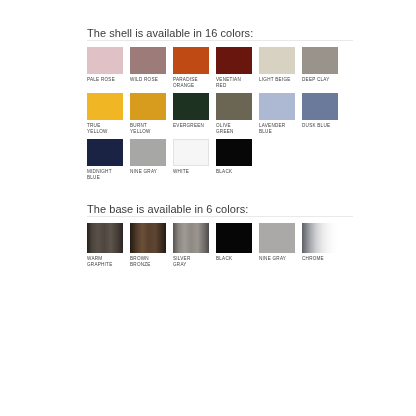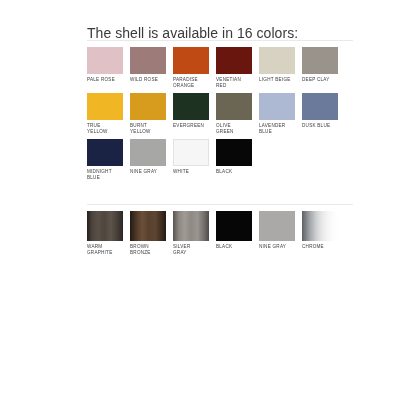--- a/index.html
+++ b/index.html
@@ -26,21 +26,21 @@
   .section {
     position: absolute;
     left: 87px;
     width: 266px;
   }
 
   #shell-section { top: 28px; }
   #base-section  { top: 204px; }
 
   .section-heading {
-    font-size: 14px;
+    font-size: 11px;
     line-height: 11px;
     color: #3a3a3a;
     letter-spacing: 0.05px;
     font-weight: 400;
     margin: 0 0 1px 0;
     white-space: nowrap;
   }
 
   .heading-rule {
     height: 1px;
@@ -164,20 +164,21 @@
           <div class="swatch-label">WHITE</div>
         </div>
         <div class="swatch-cell">
           <span class="swatch-chip" style="background: rgb(7, 7, 7);"></span>
           <div class="swatch-label">BLACK</div>
         </div>
       </div>
   </div>
 
   <div class="section" id="base-section">
+    <div class="section-heading">The base is available in 6 colors:</div>
     <div class="heading-rule"></div>
     <div class="swatch-grid" id="base-grid">
         <div class="swatch-cell">
           <span class="swatch-chip" style="background: linear-gradient(90deg, rgb(36, 31, 28) 0%, rgb(76, 68, 61) 14%, rgb(90, 80, 72) 30%, rgb(79, 70, 63) 48%, rgb(94, 84, 75) 66%, rgb(68, 60, 54) 86%, rgb(43, 37, 34) 100%);"></span>
           <div class="swatch-label">WARM
 GRAPHITE</div>
         </div>
         <div class="swatch-cell">
           <span class="swatch-chip" style="background: linear-gradient(90deg, rgb(36, 26, 19) 0%, rgb(74, 54, 39) 16%, rgb(107, 80, 56) 34%, rgb(87, 64, 45) 52%, rgb(94, 70, 49) 70%, rgb(60, 44, 31) 88%, rgb(36, 26, 18) 100%);"></span>
           <div class="swatch-label">BROWN

